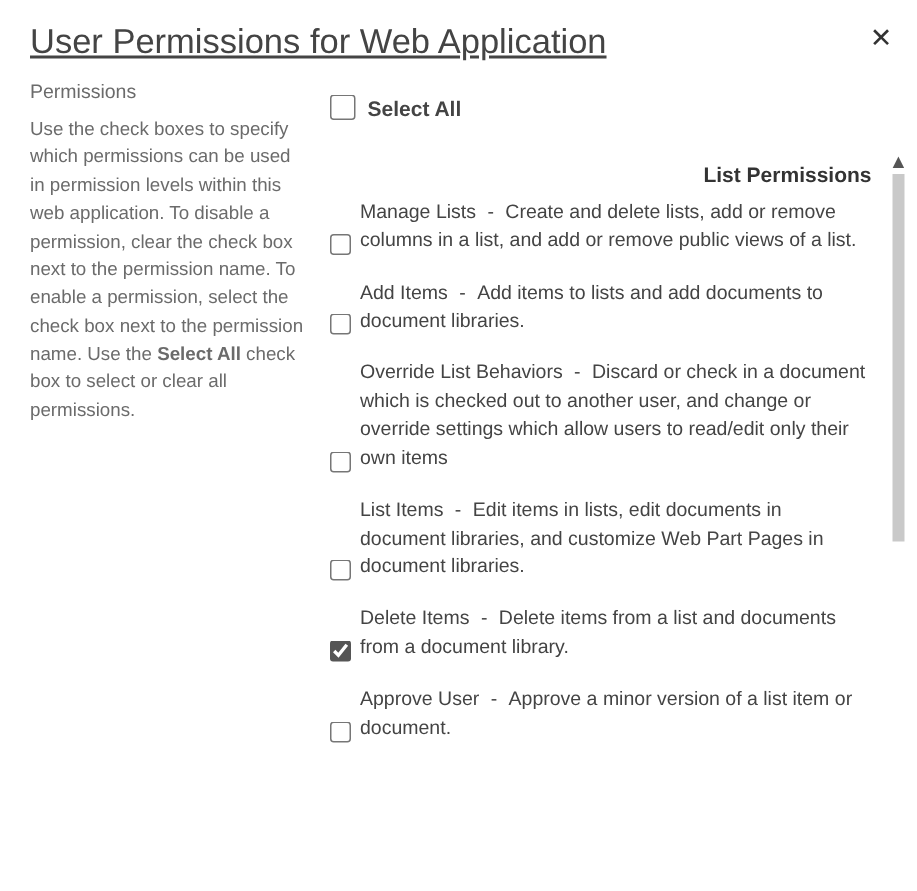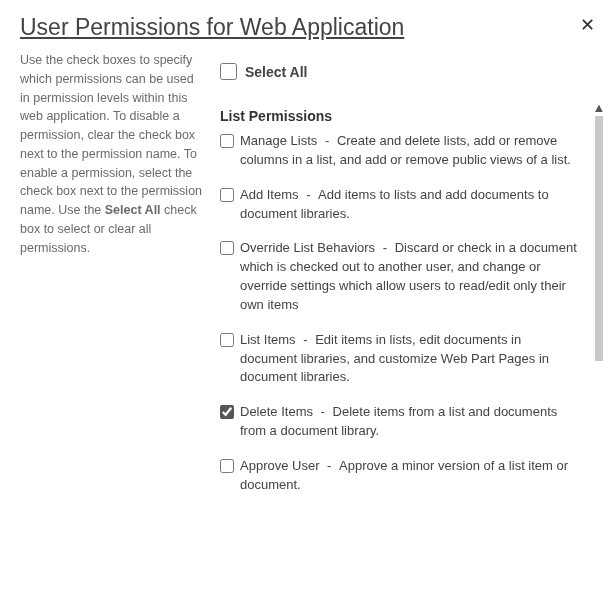--- a/index.html
+++ b/index.html
@@ -71,24 +71,25 @@
     .select-all-label {
       font-weight: 600;
       font-size: 14px;
       color: #444;
     }
     .section-head {
       font-weight: 600;
       font-size: 14px;
       color: #333;
       margin-bottom: 8px;
+      text-align: right;
     }
     .perm-row {
       display: flex;
-      align-items: flex-start;
+      align-items: flex-end;
       margin-bottom: 16px;
       font-size: 13px;
       color: #444;
       line-height: 1.45;
     }
     .perm-row input[type="checkbox"] {
       width: 14px;
       height: 14px;
       margin-top: 2px;
       margin-right: 6px;
@@ -131,20 +132,21 @@
   </style>
 </head>
 <body>
 
 <div class="dialog-title">User Permissions for Web Application</div>
 <div class="close-btn">✕</div>
 
 <div class="body-wrap">
 
   <div class="left-col">
+    <div class="left-heading">Permissions</div>
     <div class="left-desc">
       <span>Use the check boxes to specify which permissions can be used in permission levels within this web application. To disable a permission, clear the check box next to the permission name. To enable a permission, select the check box next to the permission name. Use the </span><strong>Select All</strong><span> check box to select or clear all permissions.</span>
     </div>
   </div>
 
   <div class="right-col">
     <div class="select-all-row">
       <input type="checkbox" style="">
       <span class="select-all-label">Select All</span>
     </div>

